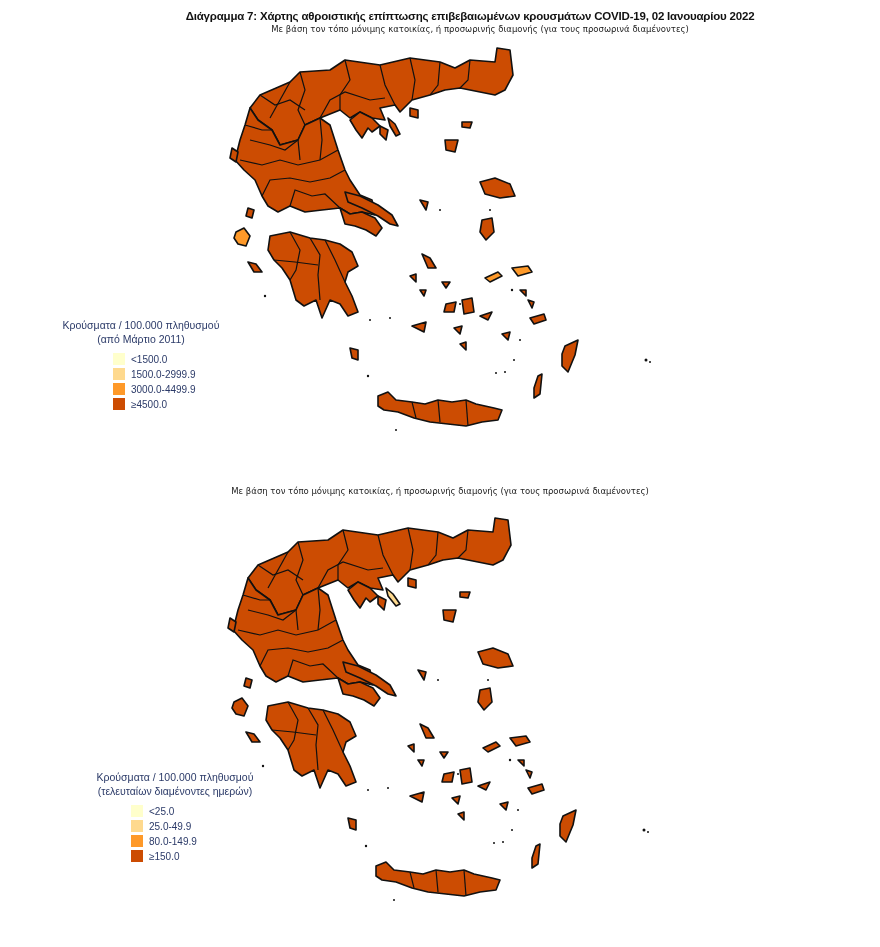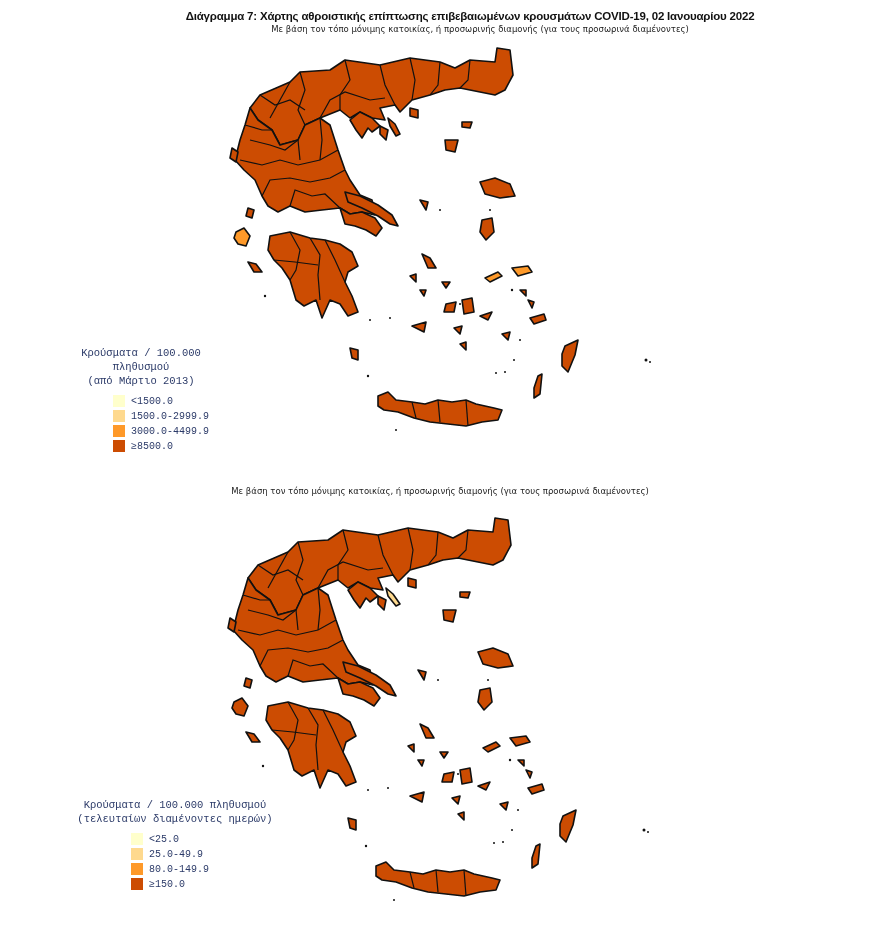--- a/index.html
+++ b/index.html
@@ -7,21 +7,21 @@
   .panel { position: absolute; left: 0; width: 823px; }
   .panel-1 { top: 0; height: 460px; }
   .panel-2 { top: 462px; height: 485px; }
   .title { position: absolute; left: 0; width: 880px; text-align: center; font-weight: bold; font-size: 11.5px; color: #111; letter-spacing: -0.2px; font-family: "Liberation Sans Narrow", "Liberation Sans", sans-serif; }
   .subtitle { position: absolute; left: 0; width: 880px; text-align: center; font-size: 8.5px; color: #222; font-family: "DejaVu Sans", sans-serif; }
   .panel-1 .title { top: 10px; left: 30px; }
   .panel-1 .subtitle { top: 24px; left: 40px; }
   .panel-2 .title { top: 8px; left: 0px; }
   .panel-2 .subtitle { top: 24px; left: 0px; }
   svg.map { position: absolute; left: 0; top: 0; }
-  .legend { position: absolute; color: #2a3a6a; font-family: Liberation Mono, monospace; margin-top: 28px; }
+  .legend { position: absolute; color: #2a3a6a; font-family: Liberation Sans, sans-serif; }
   .legend .lg-title { font-size: 10.5px; text-align: center; line-height: 14px; color: #2b3a68; }
   .legend .lg-items { margin-top: 4px; }
   .legend .lg-item { display: flex; align-items: flex-end; height: 15px; font-size: 10px; color: #2b3a68; }
   .legend .sw { width: 12px; height: 12px; margin-right: 6px; display: inline-block; }
   .panel-1 .legend { left: 56px; top: 318px; width: 170px; }
   .panel-1 .legend .lg-items { margin-left: 57px; }
   .panel-2 .legend { left: 60px; top: 308px; width: 230px; }
   .panel-2 .legend .lg-items { margin-left: 71px; }
 </style>
 </head>
@@ -136,38 +136,38 @@
         <circle cx="520" cy="340" r="1"></circle>
     </g>
   </svg>
 
   <div class="title">Διάγραμμα 7: Χάρτης αθροιστικής επίπτωσης επιβεβαιωμένων κρουσμάτων COVID-19, 02 Ιανουαρίου 2022</div>
   <div class="subtitle">Με βάση τον τόπο μόνιμης κατοικίας, ή προσωρινής διαμονής (για τους προσωρινά διαμένοντες)</div>
 
   <div class="legend">
     <div class="lg-title">
       <div>Κρούσματα / 100.000 πληθυσμού</div>
-      <div>(από Μάρτιο 2013)</div>
+      <div>(από Μάρτιο 2011)</div>
     </div>
     <div class="lg-items">
       <div class="lg-item">
           <span class="sw" style="background:#ffffcc"></span>
           <span>&lt;1500.0</span>
         </div>
       <div class="lg-item">
           <span class="sw" style="background:#fed98e"></span>
           <span>1500.0-2999.9</span>
         </div>
       <div class="lg-item">
           <span class="sw" style="background:#fe9929"></span>
           <span>3000.0-4499.9</span>
         </div>
       <div class="lg-item">
           <span class="sw" style="background:#cc4c02"></span>
-          <span>≥8500.0</span>
+          <span>≥4500.0</span>
         </div>
     </div>
   </div>
 </div>
 
 <div class="panel panel-2">
   <svg class="map" width="880" height="485" viewBox="0 0 880 485">
     <g transform="translate(-2,8)">
     <g stroke="#111" stroke-width="1.6" stroke-linejoin="round" fill="#cc4c02">
       <path d="M260,95 L290,82 L300,72 L330,70 L345,60 L380,65 L410,58 L440,62 L455,68 L470,60 L495,62 L497,48 L510,50 L513,75 L505,90 L495,95 L480,92 L460,88 L445,90 L430,95 L412,100 L400,112 L395,105 L380,108 L385,120 L372,118 L360,112 L350,118 L340,110 L320,118 L305,125 L298,140 L280,145 L272,130 L258,120 L250,108 Z"></path>

